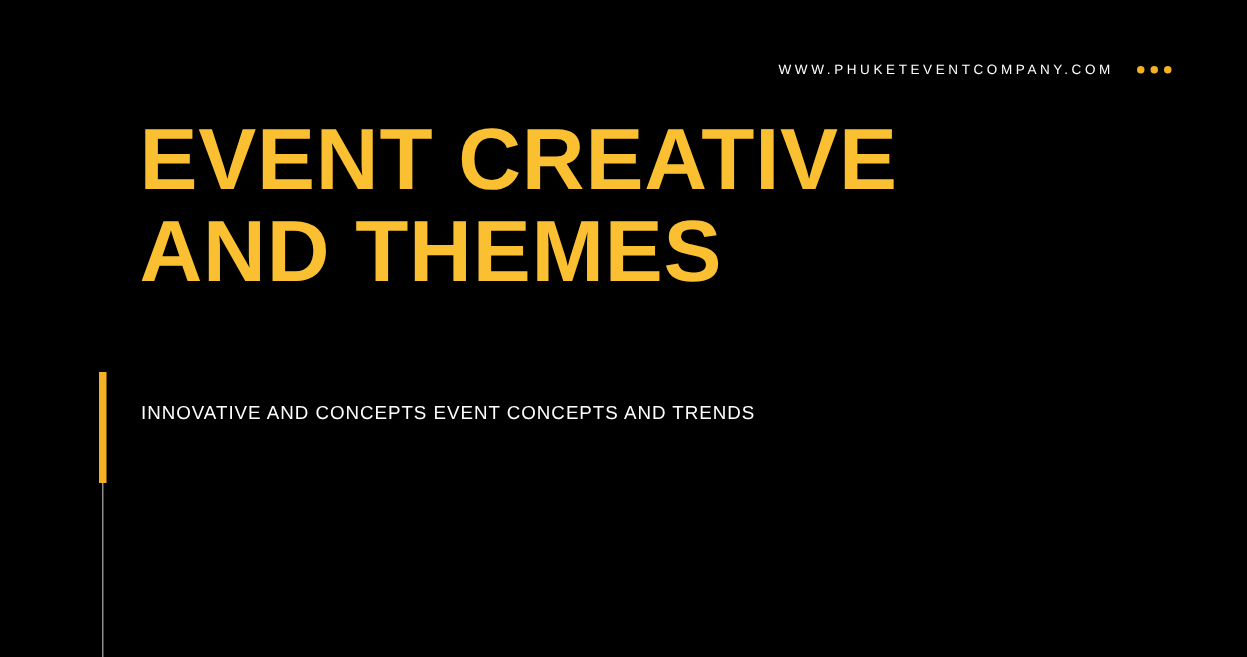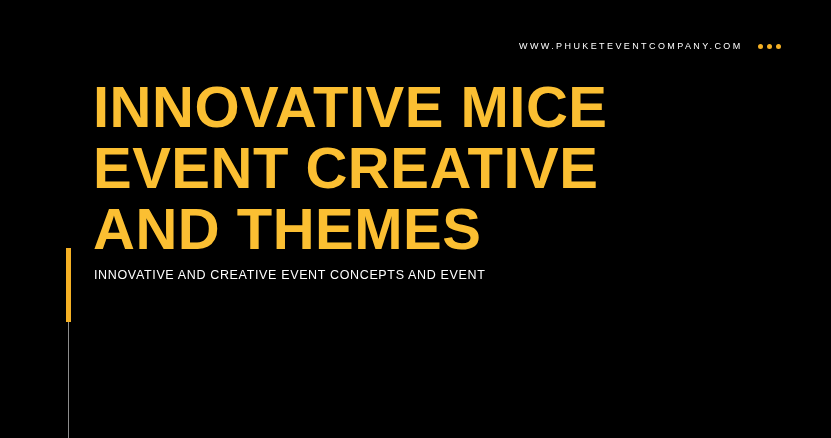--- a/index.html
+++ b/index.html
@@ -108,23 +108,22 @@
   <div id="topbar">
     <span id="site-url">WWW.PHUKETEVENTCOMPANY.COM</span>
     <span id="dots">
       <span class="dot"></span>
       <span class="dot"></span>
       <span class="dot"></span>
     </span>
   </div>
 
   <h1 id="headline">
-    <span class="hl-line">INNOVATIVE MICE</span>
     <span class="hl-line">EVENT CREATIVE</span>
     <span class="hl-line">AND THEMES</span>
   </h1>
 
-  <p id="subtitle">INNOVATIVE AND CREATIVE EVENT CONCEPTS AND EVENT</p>
+  <p id="subtitle">INNOVATIVE AND CONCEPTS EVENT CONCEPTS AND TRENDS</p>
 
   <div id="accent-bar"></div>
   <div id="accent-line"></div>
 
 </div>
 
 </body></html>

